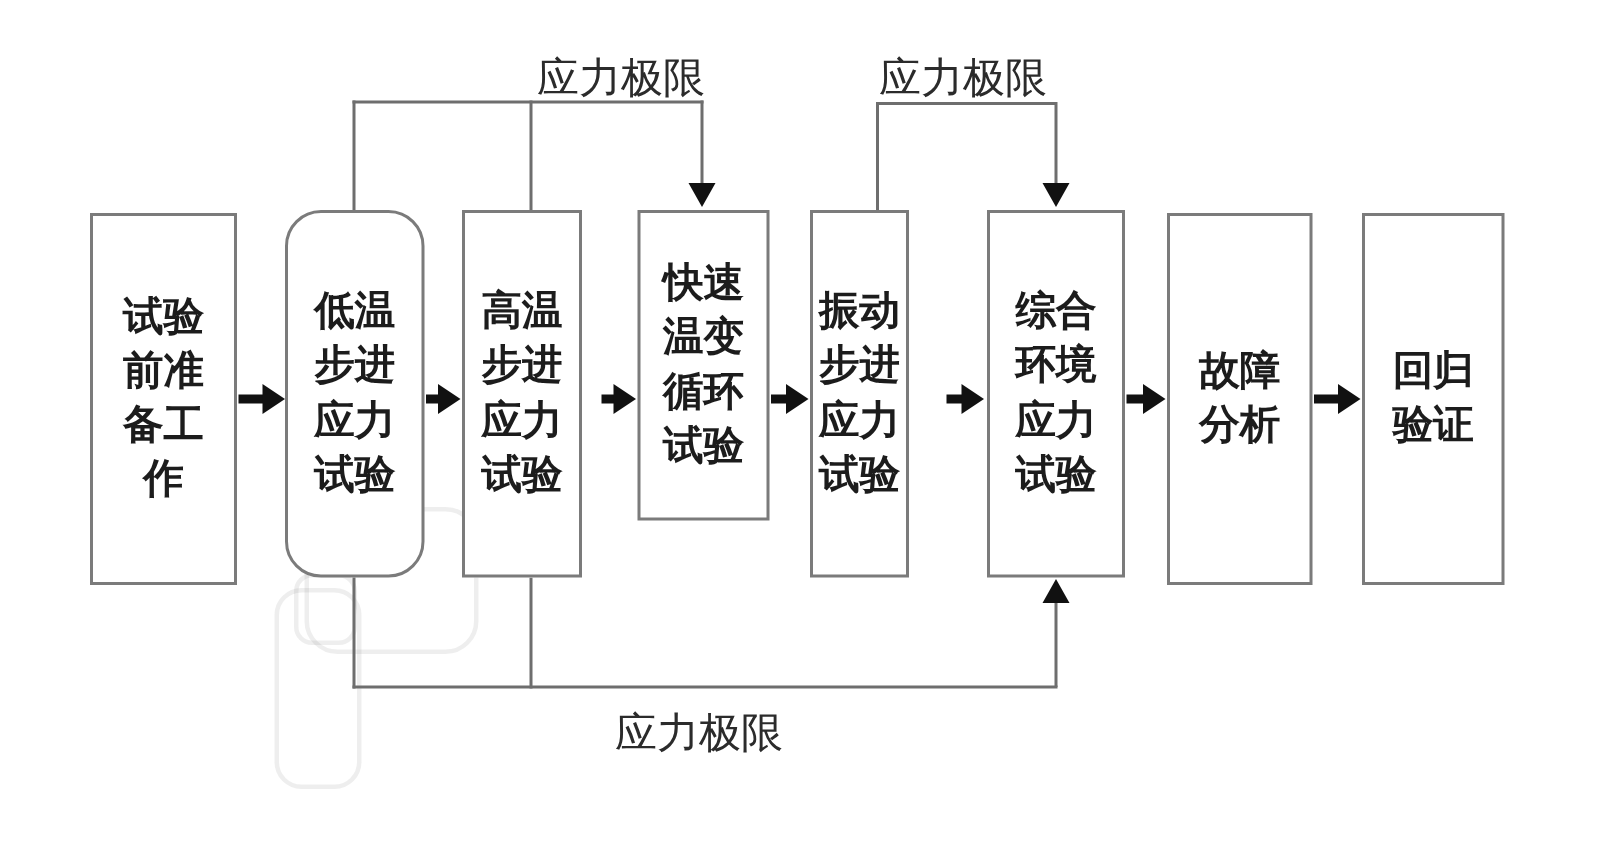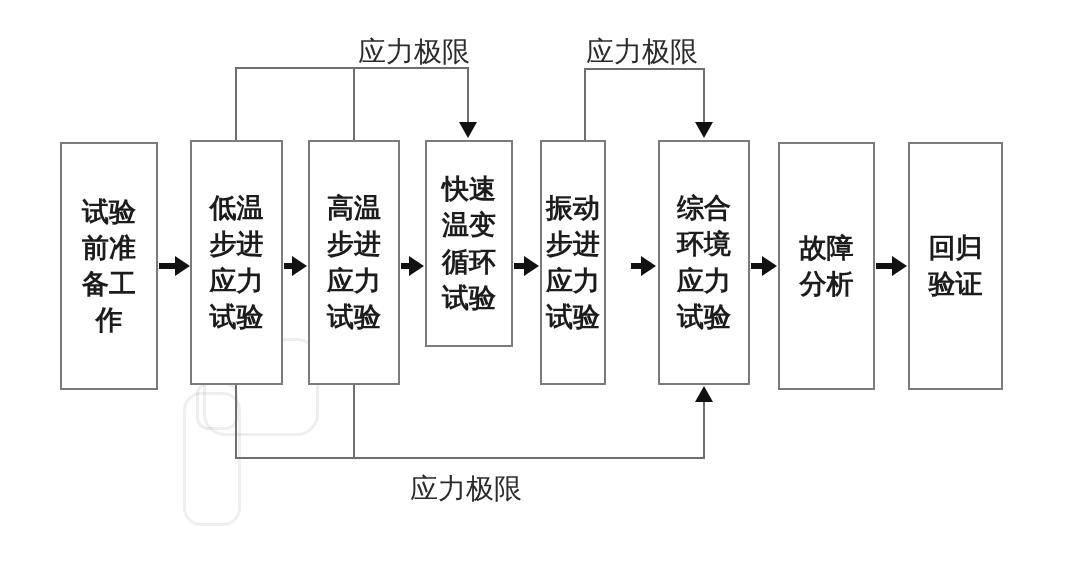--- a/index.html
+++ b/index.html
@@ -157,28 +157,28 @@
   <div class="aup" style="left:695px; top:386px;"></div>
   <div class="flabel" style="left:410px; top:470px;">应力极限</div>
 
   <div class="pbox" style="left:60px; top:142px; width:98px; height:248px;">
     <span class="ptext">试验
 前准
 备工
 作</span>
   </div>
 
-  <div class="pbox" style="left:190px; top:140px; width:93px; height:245px;">
+  <div class="pbox" style="left:190px; top:140px; width:93px; height:245px;border-radius:24px;">
     <span class="ptext">低温
 步进
 应力
 试验</span>
   </div>
 
-  <div class="pbox" style="left:308px; top:140px; width:92px; height:245px;">
+  <div class="pbox" style="left:308px; top:140px; width:80px; height:245px;">
     <span class="ptext">高温
 步进
 应力
 试验</span>
   </div>
 
   <div class="pbox" style="left:425px; top:140px; width:88px; height:207px;">
     <span class="ptext">快速
 温变
 循环

